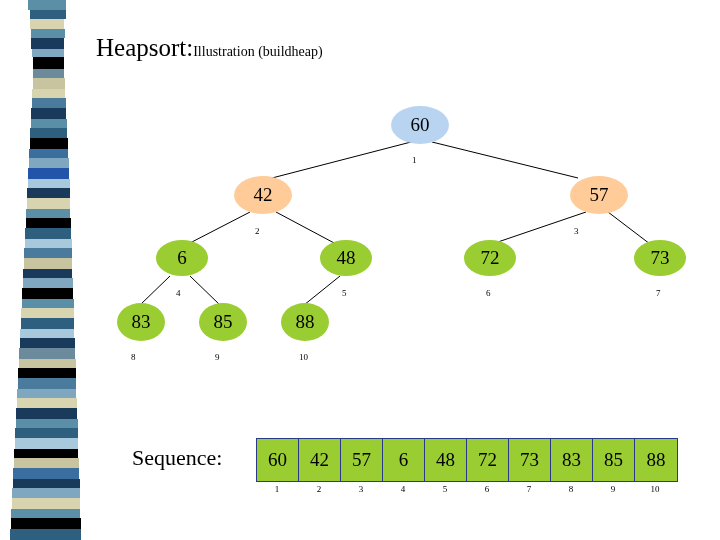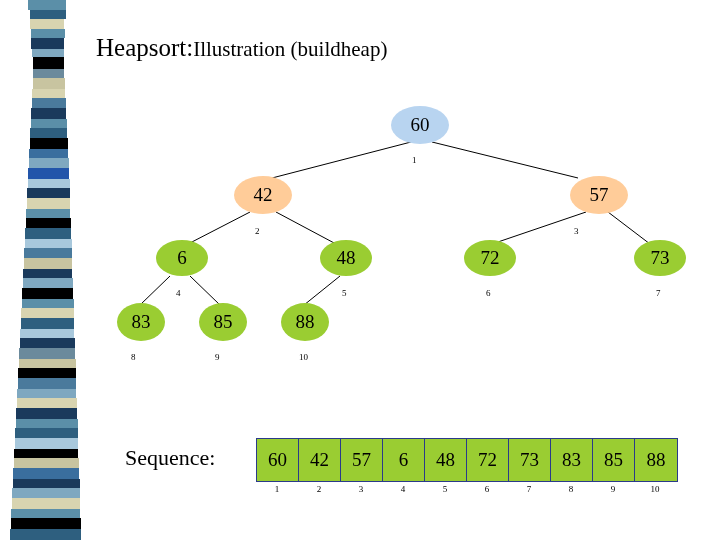--- a/index.html
+++ b/index.html
@@ -16,41 +16,41 @@
     overflow:hidden;
   }
   #left-stripe .band{position:absolute;left:0;}
   
   #title{
     position:absolute;left:96px;top:34px;
     font-size:25px;color:#000;
     white-space:nowrap;
   }
   #title .t1{font-size:25px;}
-  #title .t2{font-size:21px;}
+  #title .t2{font-size:14px;}
   
   #tree{position:absolute;left:0;top:0;width:720px;height:400px;}
   svg.edges{position:absolute;left:0;top:0;width:720px;height:400px;}
   .node{
     position:absolute;
     border-radius:50%;
     display:flex;align-items:center;justify-content:center;
     font-family:"Liberation Serif", serif;
     font-size:19px;color:#000;
     box-sizing:border-box;
   }
   .idx{
     position:absolute;
     font-size:9px;color:#000;
     font-family:"Liberation Serif", serif;
     text-align:center;
   }
   
   #sequence-label{
-    position:absolute;left:125px;top:445px;
+    position:absolute;left:132px;top:445px;
     font-size:22px;color:#000;
   }
   #seq-table{
     position:absolute;left:256px;top:438px;
     border:1px solid #2a3a8a;
     display:flex;
     background:#9acd32;
   }
   .seq-cell{
     width:42px;height:42px;

